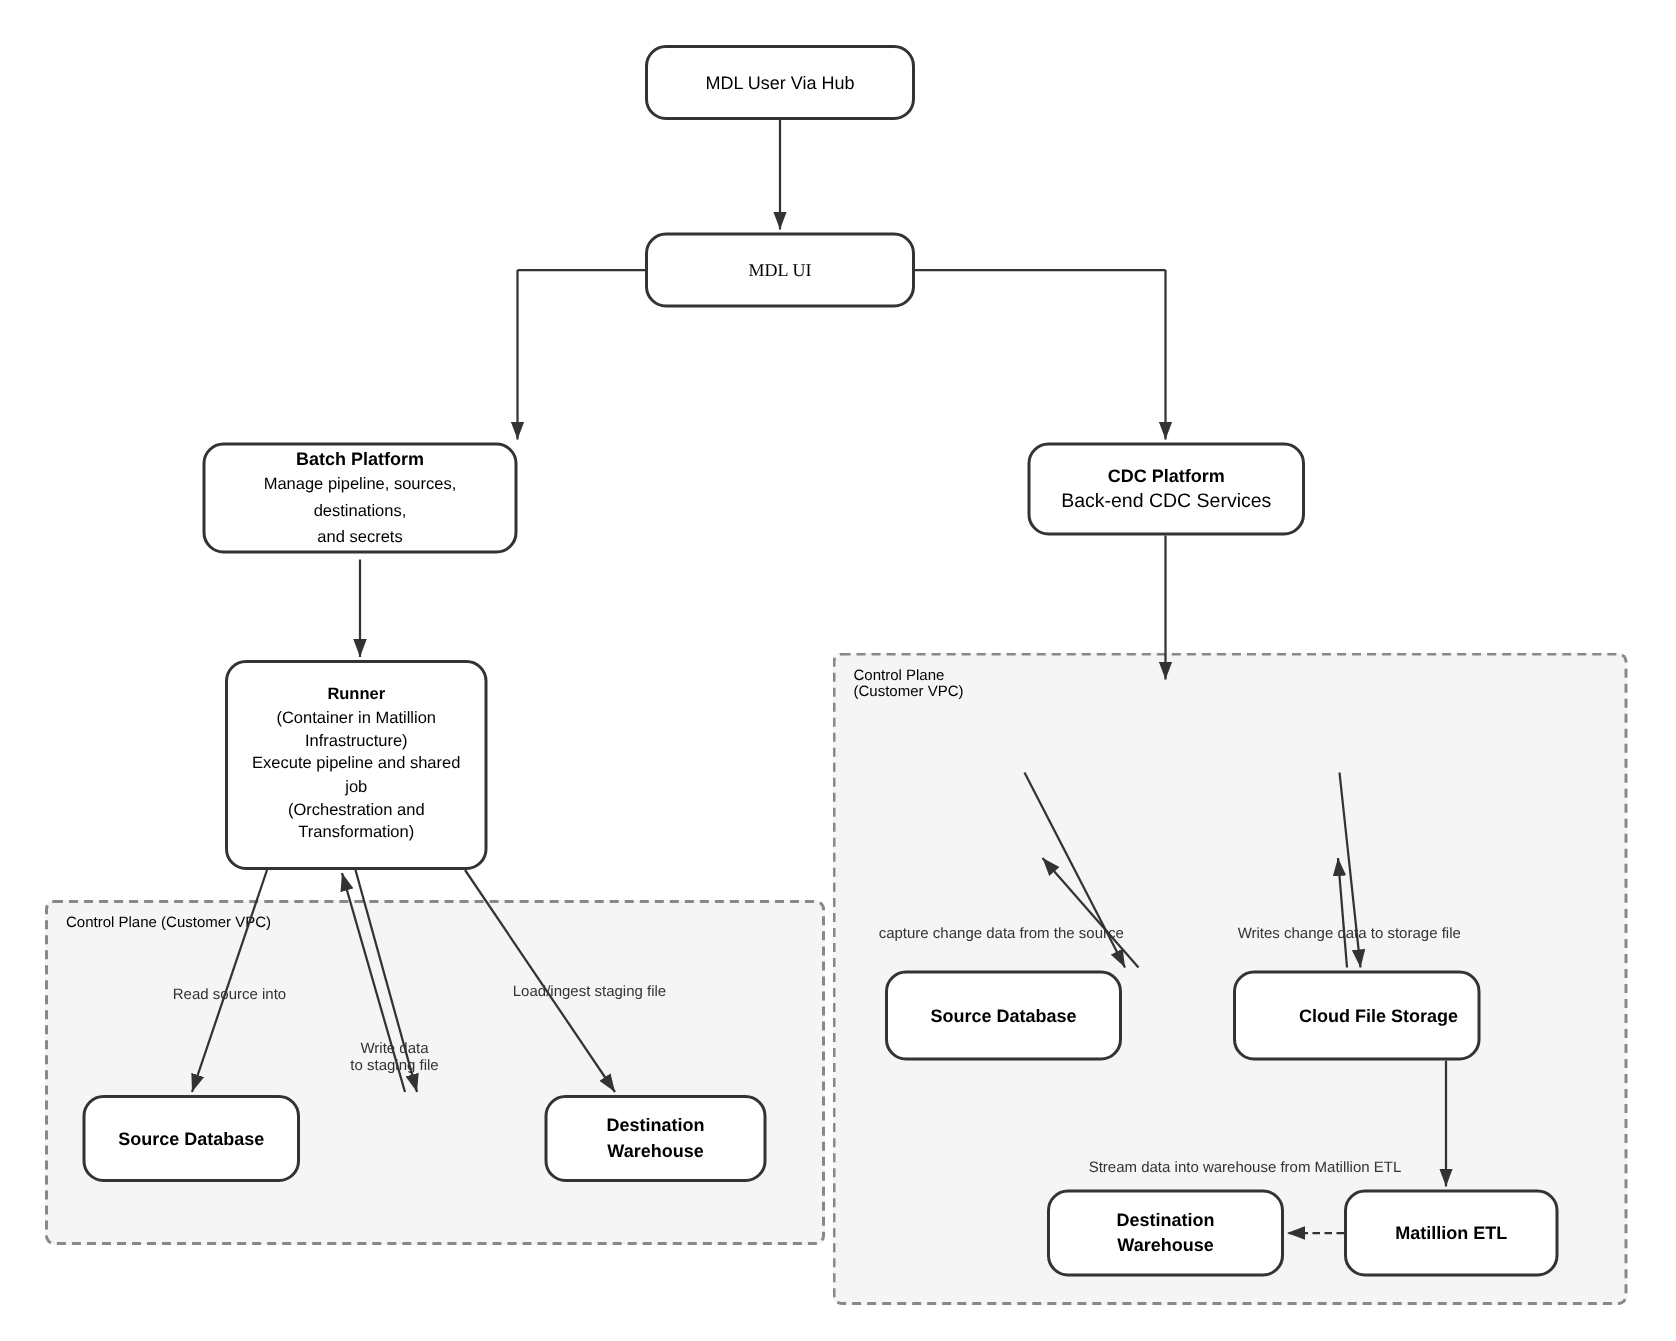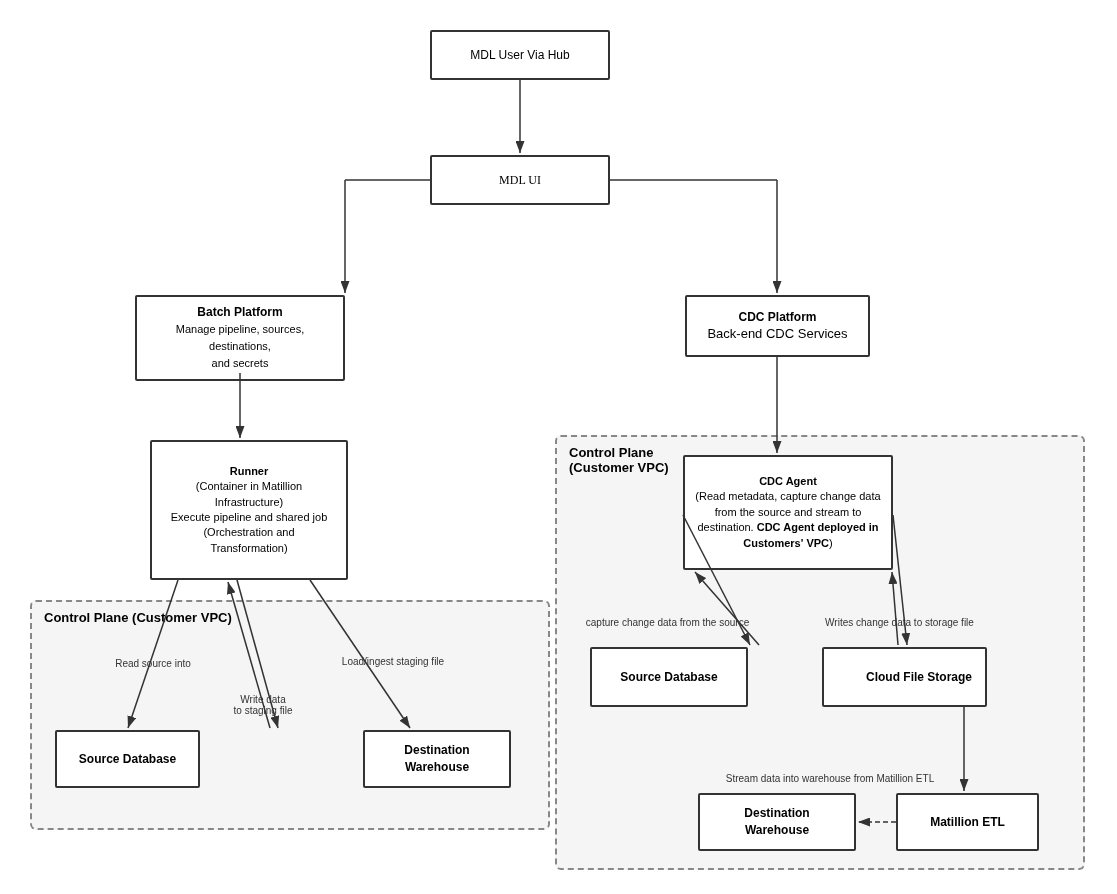--- a/index.html
+++ b/index.html
@@ -15,43 +15,43 @@
 
     .diagram-container {
       position: relative;
       width: 1117px;
       height: 894px;
     }
 
     .box {
       position: absolute;
       border: 2px solid #333;
-      border-radius: 2px;
+      border-radius: 14px;
       background: #fff;
       display: flex;
       align-items: center;
       justify-content: center;
       text-align: center;
       padding: 6px 8px;
       line-height: 1.4;
     }
 
     .dashed-rect {
       position: absolute;
       border: 2px dashed #888;
       border-radius: 6px;
       background: #f5f5f5;
     }
 
     .dashed-rect .rect-label {
       position: absolute;
       top: 8px;
       left: 12px;
-      font-weight: bold;
-      font-size: 13px;
+      font-weight: normal;
+      font-size: 10px;
     }
 
     svg.arrows {
       position: absolute;
       top: 0; left: 0;
       width: 1117px;
       height: 894px;
       pointer-events: none;
     }
 
@@ -76,47 +76,41 @@
   </div>
 
   <div class="box" style="left:430px; top:30px; width:180px; height:50px;">
     <span>MDL User Via Hub</span>
   </div>
 
   <div class="box" style="left:430px; top:155px; width:180px; height:50px;font-family:Liberation Serif, serif;">
     <span>MDL UI</span>
   </div>
 
-  <div class="box" style="left:135px; top:295px; width:210px; height:86px;">
+  <div class="box" style="left:135px; top:295px; width:210px; height:74px;">
     <div>
       <strong>Batch Platform</strong><br>
       <span style="font-weight:normal;font-size:11px;">Manage pipeline, sources, destinations,<br>and secrets</span>
     </div>
   </div>
 
   <div class="box" style="left:685px; top:295px; width:185px; height:62px;">
     <div>
       <strong>CDC Platform</strong><br>
       <span style="font-weight:normal;font-size:13px;">Back-end CDC Services</span>
     </div>
   </div>
 
-  <div class="box" style="left:150px; top:440px; width:198px; height:140px;">
+  <div class="box" style="left:150px; top:440px; width:175px; height:140px;">
     <div style="font-size:11px;">
       <strong>Runner</strong><br>
       <span style="font-weight:normal;">(Container in Matillion<br>Infrastructure)<br>Execute pipeline and shared job<br>(Orchestration and<br>Transformation)</span>
     </div>
   </div>
 
-  <div class="box" style="left:683px; top:455px; width:210px; height:115px;">
-    <div style="font-size:11px;">
-      <strong>CDC Agent</strong><br>
-      <span style="font-weight:normal;">(Read metadata, capture change data<br>from the source and stream to<br>destination. <strong>CDC Agent deployed in<br>Customers' VPC</strong>)</span>
-    </div>
-  </div>
 
   <div class="box" style="left:55px; top:730px; width:145px; height:58px;">
     <strong>Source Database</strong>
   </div>
 
 
   <div class="box" style="left:363px; top:730px; width:148px; height:58px;">
     <strong>Destination<br>Warehouse</strong>
   </div>
 

